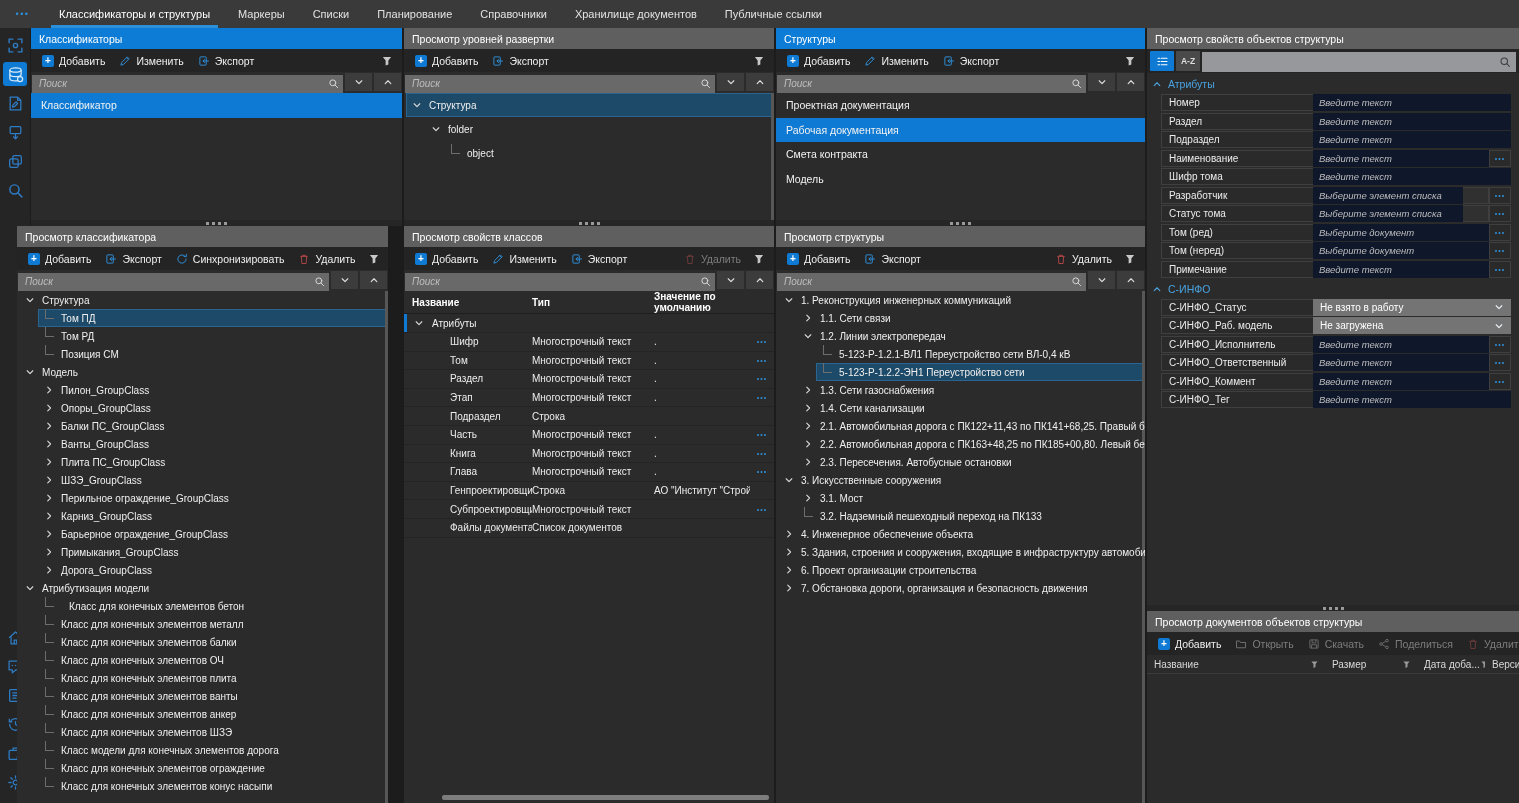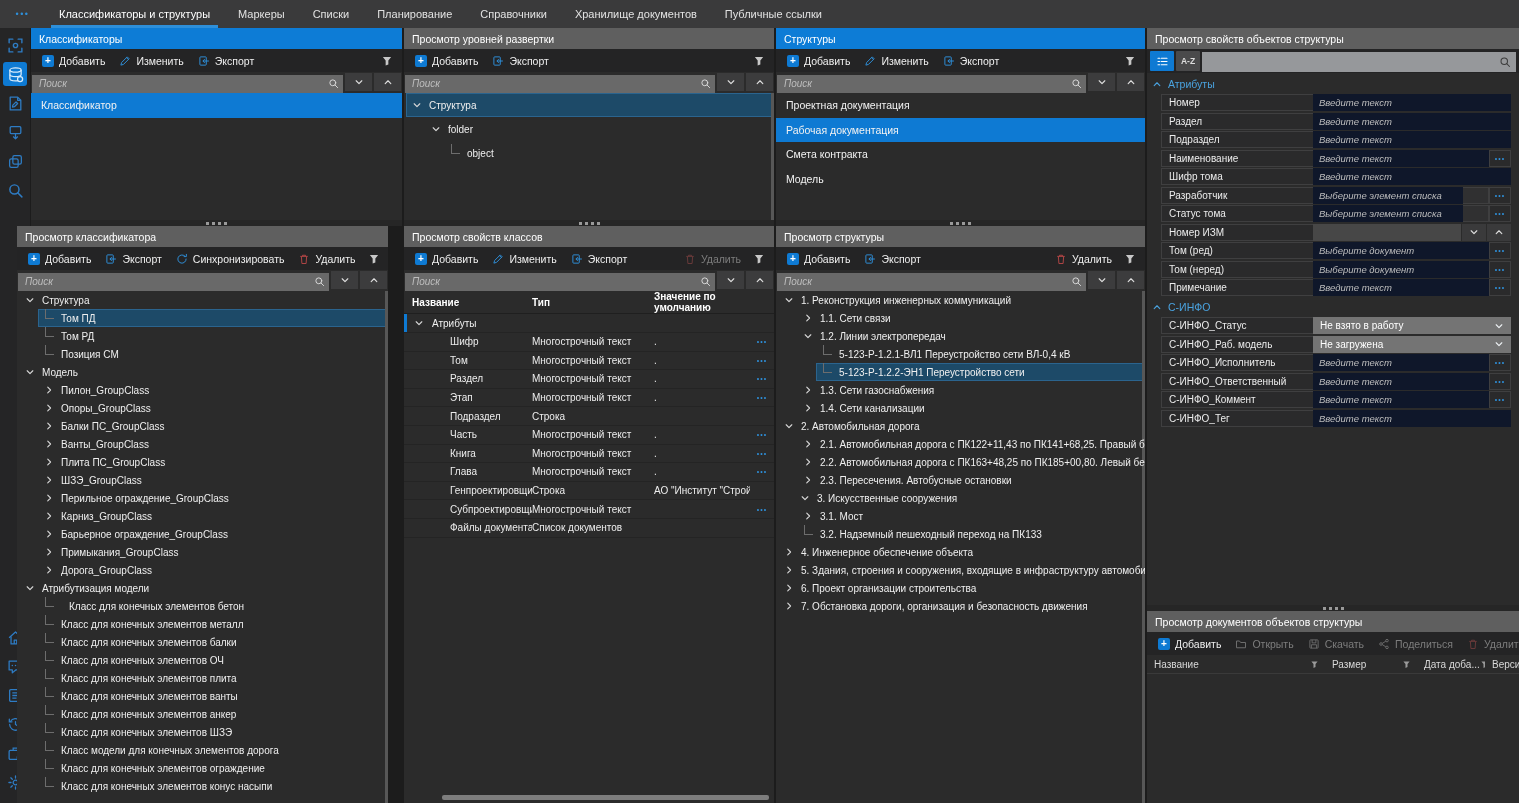--- a/index.html
+++ b/index.html
@@ -892,53 +892,45 @@
         <span class="tlb">1.3. Сети газоснабжения</span>
       </div>
       <div class="trow" style="padding-left: 25px;">
         <span class="tch">
           <svg viewBox="0 0 16 16" fill="none" stroke="currentColor" stroke-width="1.8" stroke-linecap="round" stroke-linejoin="round">
             <path d="M6 3.5L10.5 8 6 12.5"></path>
           </svg>
         </span>
         <span class="tlb">1.4. Сети канализации</span>
       </div>
+      <div class="trow" style="padding-left: 25px;">
+        <span class="tch">
+          <svg viewBox="0 0 16 16" fill="none" stroke="currentColor" stroke-width="1.8" stroke-linecap="round" stroke-linejoin="round">
+            <path d="M6 3.5L10.5 8 6 12.5"></path>
+          </svg>
+        </span>
+        <span class="tlb">2.1. Автомобильная дорога с ПК122+11,43 по ПК141+68,25. Правый берег</span>
+      </div>
+      <div class="trow" style="padding-left: 25px;">
+        <span class="tch">
+          <svg viewBox="0 0 16 16" fill="none" stroke="currentColor" stroke-width="1.8" stroke-linecap="round" stroke-linejoin="round">
+            <path d="M6 3.5L10.5 8 6 12.5"></path>
+          </svg>
+        </span>
+        <span class="tlb">2.2. Автомобильная дорога с ПК163+48,25 по ПК185+00,80. Левый берег</span>
+      </div>
+      <div class="trow" style="padding-left: 25px;">
+        <span class="tch">
+          <svg viewBox="0 0 16 16" fill="none" stroke="currentColor" stroke-width="1.8" stroke-linecap="round" stroke-linejoin="round">
+            <path d="M6 3.5L10.5 8 6 12.5"></path>
+          </svg>
+        </span>
+        <span class="tlb">2.3. Пересечения. Автобусные остановки</span>
+      </div>
       <div class="trow" style="padding-left: 6px;">
-        <span class="tch">
-          <svg viewBox="0 0 16 16" fill="none" stroke="currentColor" stroke-width="1.8" stroke-linecap="round" stroke-linejoin="round">
-            <path d="M3.5 6L8 10.5 12.5 6"></path>
-          </svg>
-        </span>
-        <span class="tlb">2. Автомобильная дорога</span>
-      </div>
-      <div class="trow" style="padding-left: 25px;">
-        <span class="tch">
-          <svg viewBox="0 0 16 16" fill="none" stroke="currentColor" stroke-width="1.8" stroke-linecap="round" stroke-linejoin="round">
-            <path d="M6 3.5L10.5 8 6 12.5"></path>
-          </svg>
-        </span>
-        <span class="tlb">2.1. Автомобильная дорога с ПК122+11,43 по ПК141+68,25. Правый берег</span>
-      </div>
-      <div class="trow" style="padding-left: 25px;">
-        <span class="tch">
-          <svg viewBox="0 0 16 16" fill="none" stroke="currentColor" stroke-width="1.8" stroke-linecap="round" stroke-linejoin="round">
-            <path d="M6 3.5L10.5 8 6 12.5"></path>
-          </svg>
-        </span>
-        <span class="tlb">2.2. Автомобильная дорога с ПК163+48,25 по ПК185+00,80. Левый берег</span>
-      </div>
-      <div class="trow" style="padding-left: 25px;">
-        <span class="tch">
-          <svg viewBox="0 0 16 16" fill="none" stroke="currentColor" stroke-width="1.8" stroke-linecap="round" stroke-linejoin="round">
-            <path d="M6 3.5L10.5 8 6 12.5"></path>
-          </svg>
-        </span>
-        <span class="tlb">2.3. Пересечения. Автобусные остановки</span>
-      </div>
-      <div class="trow" style="padding-left: 6px; margin-left: 16px;">
         <span class="tch">
           <svg viewBox="0 0 16 16" fill="none" stroke="currentColor" stroke-width="1.8" stroke-linecap="round" stroke-linejoin="round">
             <path d="M3.5 6L8 10.5 12.5 6"></path>
           </svg>
         </span>
         <span class="tlb">3. Искусственные сооружения</span>
       </div>
       <div class="trow" style="padding-left: 25px;">
         <span class="tch">
           <svg viewBox="0 0 16 16" fill="none" stroke="currentColor" stroke-width="1.8" stroke-linecap="round" stroke-linejoin="round">
@@ -1054,36 +1046,20 @@
       </div>
       <div class="frow">
         <div class="flb">Статус тома</div>
         <div class="fct">
           <input class="fin" placeholder="Выберите элемент списка" style="">
           <div class="fbox"></div>
           <div class="fdots dots">•••</div>
         </div>
       </div>
       <div class="frow">
-        <div class="flb">Номер ИЗМ</div>
-        <div class="fct">
-          <div class="fcombo"></div>
-          <div class="fcb">
-            <svg viewBox="0 0 16 16" fill="none" stroke="currentColor" stroke-width="1.8" stroke-linecap="round" stroke-linejoin="round">
-              <path d="M3.5 6L8 10.5 12.5 6"></path>
-            </svg>
-          </div>
-          <div class="fcb">
-            <svg viewBox="0 0 16 16" fill="none" stroke="currentColor" stroke-width="1.8" stroke-linecap="round" stroke-linejoin="round">
-              <path d="M3.5 10.5L8 6l4.5 4.5"></path>
-            </svg>
-          </div>
-        </div>
-      </div>
-      <div class="frow">
         <div class="flb">Том (ред)</div>
         <div class="fct">
           <input class="fin" placeholder="Выберите документ" style="">
           <div class="fdots dots">•••</div>
         </div>
       </div>
       <div class="frow">
         <div class="flb">Том (неред)</div>
         <div class="fct">
           <input class="fin" placeholder="Выберите документ" style="">

